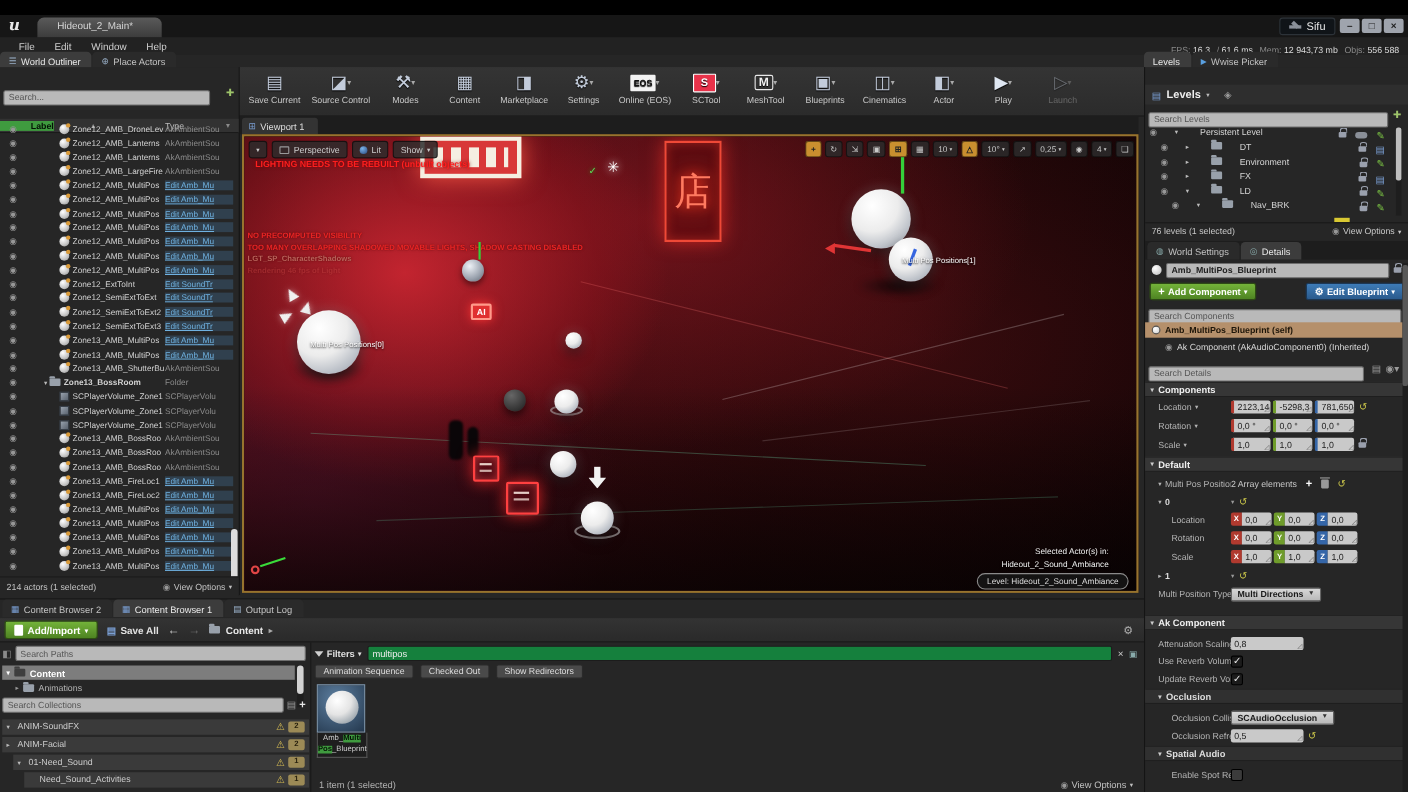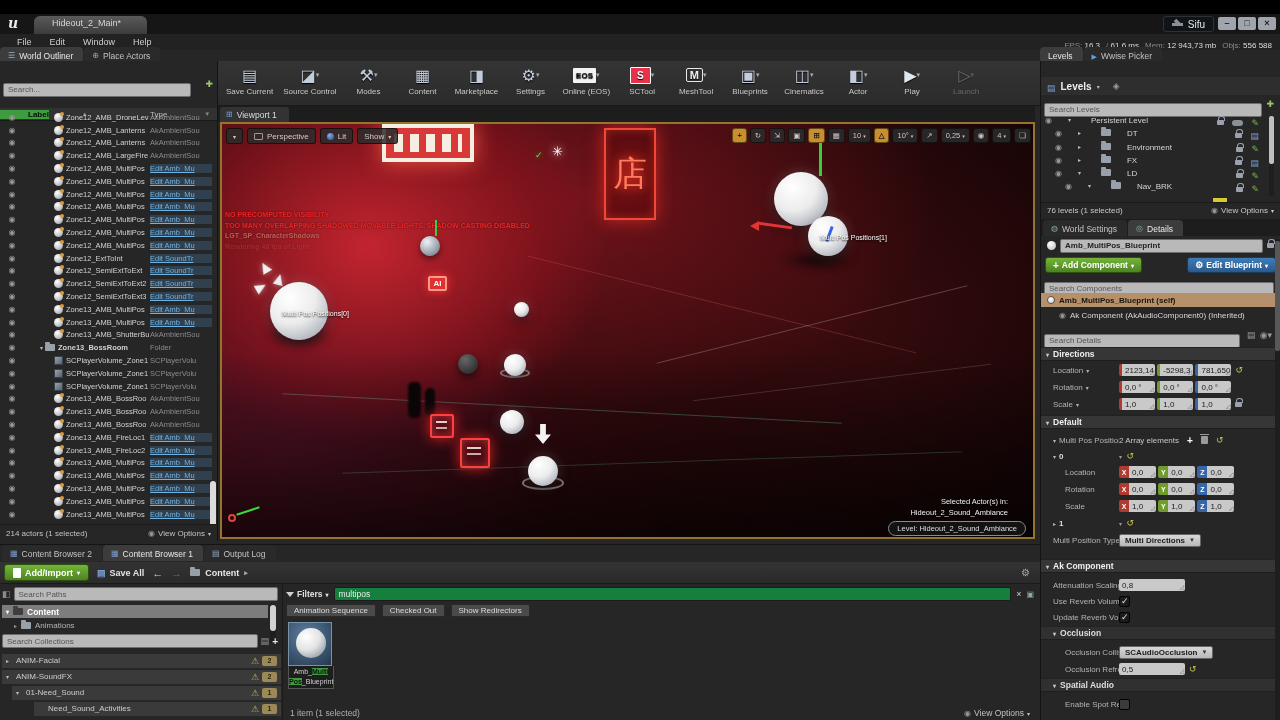--- a/index.html
+++ b/index.html
@@ -226,21 +226,21 @@
   .tree-root .fold{background:#3e3e3e}.tree-root .fold::before{background:#3e3e3e}
   .tree-child{position:absolute;left:2px;top:35px;width:266px;height:12px;display:flex;align-items:center;gap:4px;padding:0 4px 0 12px;font-size:8px;color:#b5b5b5}
   .tree-scroll{position:absolute;right:6px;top:21px;width:6px;height:38px;background:#1e1e1e}
   .tree-scroll i{display:block;width:6px;height:26px;background:#d2d2d2;border-radius:3px}
   .sc-row{position:absolute;left:2px;top:50px;display:flex;align-items:center;gap:3px;width:276px}
   .sc-row input{flex:1}
   .sc-row .sic{font-size:9px;color:#9a9a9a}
   .sc-row .plus{font-size:10px;color:#e8e8e8;font-weight:bold}
   .coll-rows{position:absolute;left:0;top:68px;width:283px}
   .c-row{height:14.5px;margin:1.5px 2px;background:#3a3a3a;display:flex;align-items:center;gap:4px;font-size:8px;color:#cdcdcd;padding:0 4px}
-  .c-row[data-depth="1"]{margin-left:12px}.c-row[data-depth="2"]{margin-left:34px}
+  .c-row[data-depth="1"]{margin-left:12px}.c-row[data-depth="2"]{margin-left:22px}
   .c-row .exp{font-size:6px;color:#bbb;width:6px}
   .c-row .rt{margin-left:auto;display:flex;align-items:center;gap:3px}
   .c-badge{min-width:15px;height:10px;background:#9c8a56;border-radius:2px;color:#2a230f;font-size:7px;font-weight:bold;text-align:center;line-height:10px;padding:0 2px}
   .cb-center{position:absolute;left:284px;top:39px;width:756px;height:137px}
   .filt-row{position:absolute;left:2px;top:3px;width:748px;display:flex;align-items:center;gap:5px}
   .filt-lab{display:flex;align-items:center;gap:3px;font-size:8.5px;font-weight:bold;color:#e0e0e0}
   .funnel{width:0;height:0;border-left:4px solid transparent;border-right:4px solid transparent;border-top:5px solid #d0d0d0}
   .filt-input{flex:1;background:#15803d;border:1px solid #1c1c1c;border-radius:2px;color:#ececec;font-size:8.5px;height:14px;padding:0 4px}
   .filt-x{font-size:9px;color:#ccc}
   .chips{position:absolute;left:2px;top:20px;display:flex;gap:6px}
@@ -804,20 +804,21 @@
 
       <div class="sign-white">
           <span></span>
         </div>
       <div class="sign-red">
           <b>店</b>
         </div>
       <span class="vstar">✳</span>
       <span class="vcheck">✓</span>
 
+      <div class="warn1">LIGHTING NEEDS TO BE REBUILT (unbuilt objects)</div>
       <div class="warnblock">
         <div>NO PRECOMPUTED VISIBILITY</div>
         <div>TOO MANY OVERLAPPING SHADOWED MOVABLE LIGHTS, SHADOW CASTING DISABLED</div>
         <div class="w3">LGT_SP_CharacterShadows</div>
         <div class="w4">Rendering 46 fps of Light</div>
       </div>
 
       <span class="cone" style="left:38px;top:138px;transform:rotate(-30deg)"></span>
       <span class="cone" style="left:52px;top:150px;transform:rotate(15deg)"></span>
       <span class="cone" style="left:34px;top:158px;transform:rotate(60deg)"></span>
@@ -1063,21 +1064,21 @@
         </div>
 
       <div class="dt-searchdet"><input class="lite-input" placeholder="Search Details" style=""></div>
       <div class="sd-icons">
           <span>▤</span>
           <span>◉▾</span>
         </div>
 
       <div class="sec" style="top:286px">
           <span class="exp">▾</span>
-          <span>Directions</span>
+          <span>Components</span>
         </div>
       <div class="prow" style="top:301px">
         <span class="plab">
             <span>Location</span>
             <span style="font-size:6px">▾</span>
           </span>
         <span class="valbox vb-x" style="width:36px">
             <span>2123,14</span>
             <span class="corner"></span>
           </span>&nbsp;
@@ -1344,31 +1345,31 @@
             <i></i>
           </div>
         <div class="sc-row">
           <input class="lite-input" placeholder="Search Collections" style="">
           <span class="sic">▤</span>
           <span class="plus">+</span>
         </div>
         <div class="coll-rows">
 
             <div class="c-row" data-depth="0">
-              <span class="exp">▸</span>
-              <span>ANIM-Facial</span>
+              <span class="exp">▾</span>
+              <span>ANIM-SoundFX</span>
               <span class="rt">
                 <span class="warng"></span>
                 <span class="c-badge">2</span>
               </span>
             </div>
 
             <div class="c-row" data-depth="0">
-              <span class="exp">▾</span>
-              <span>ANIM-SoundFX</span>
+              <span class="exp">▸</span>
+              <span>ANIM-Facial</span>
               <span class="rt">
                 <span class="warng"></span>
                 <span class="c-badge">2</span>
               </span>
             </div>
 
             <div class="c-row" data-depth="1">
               <span class="exp">▾</span>
               <span>01-Need_Sound</span>
               <span class="rt">

